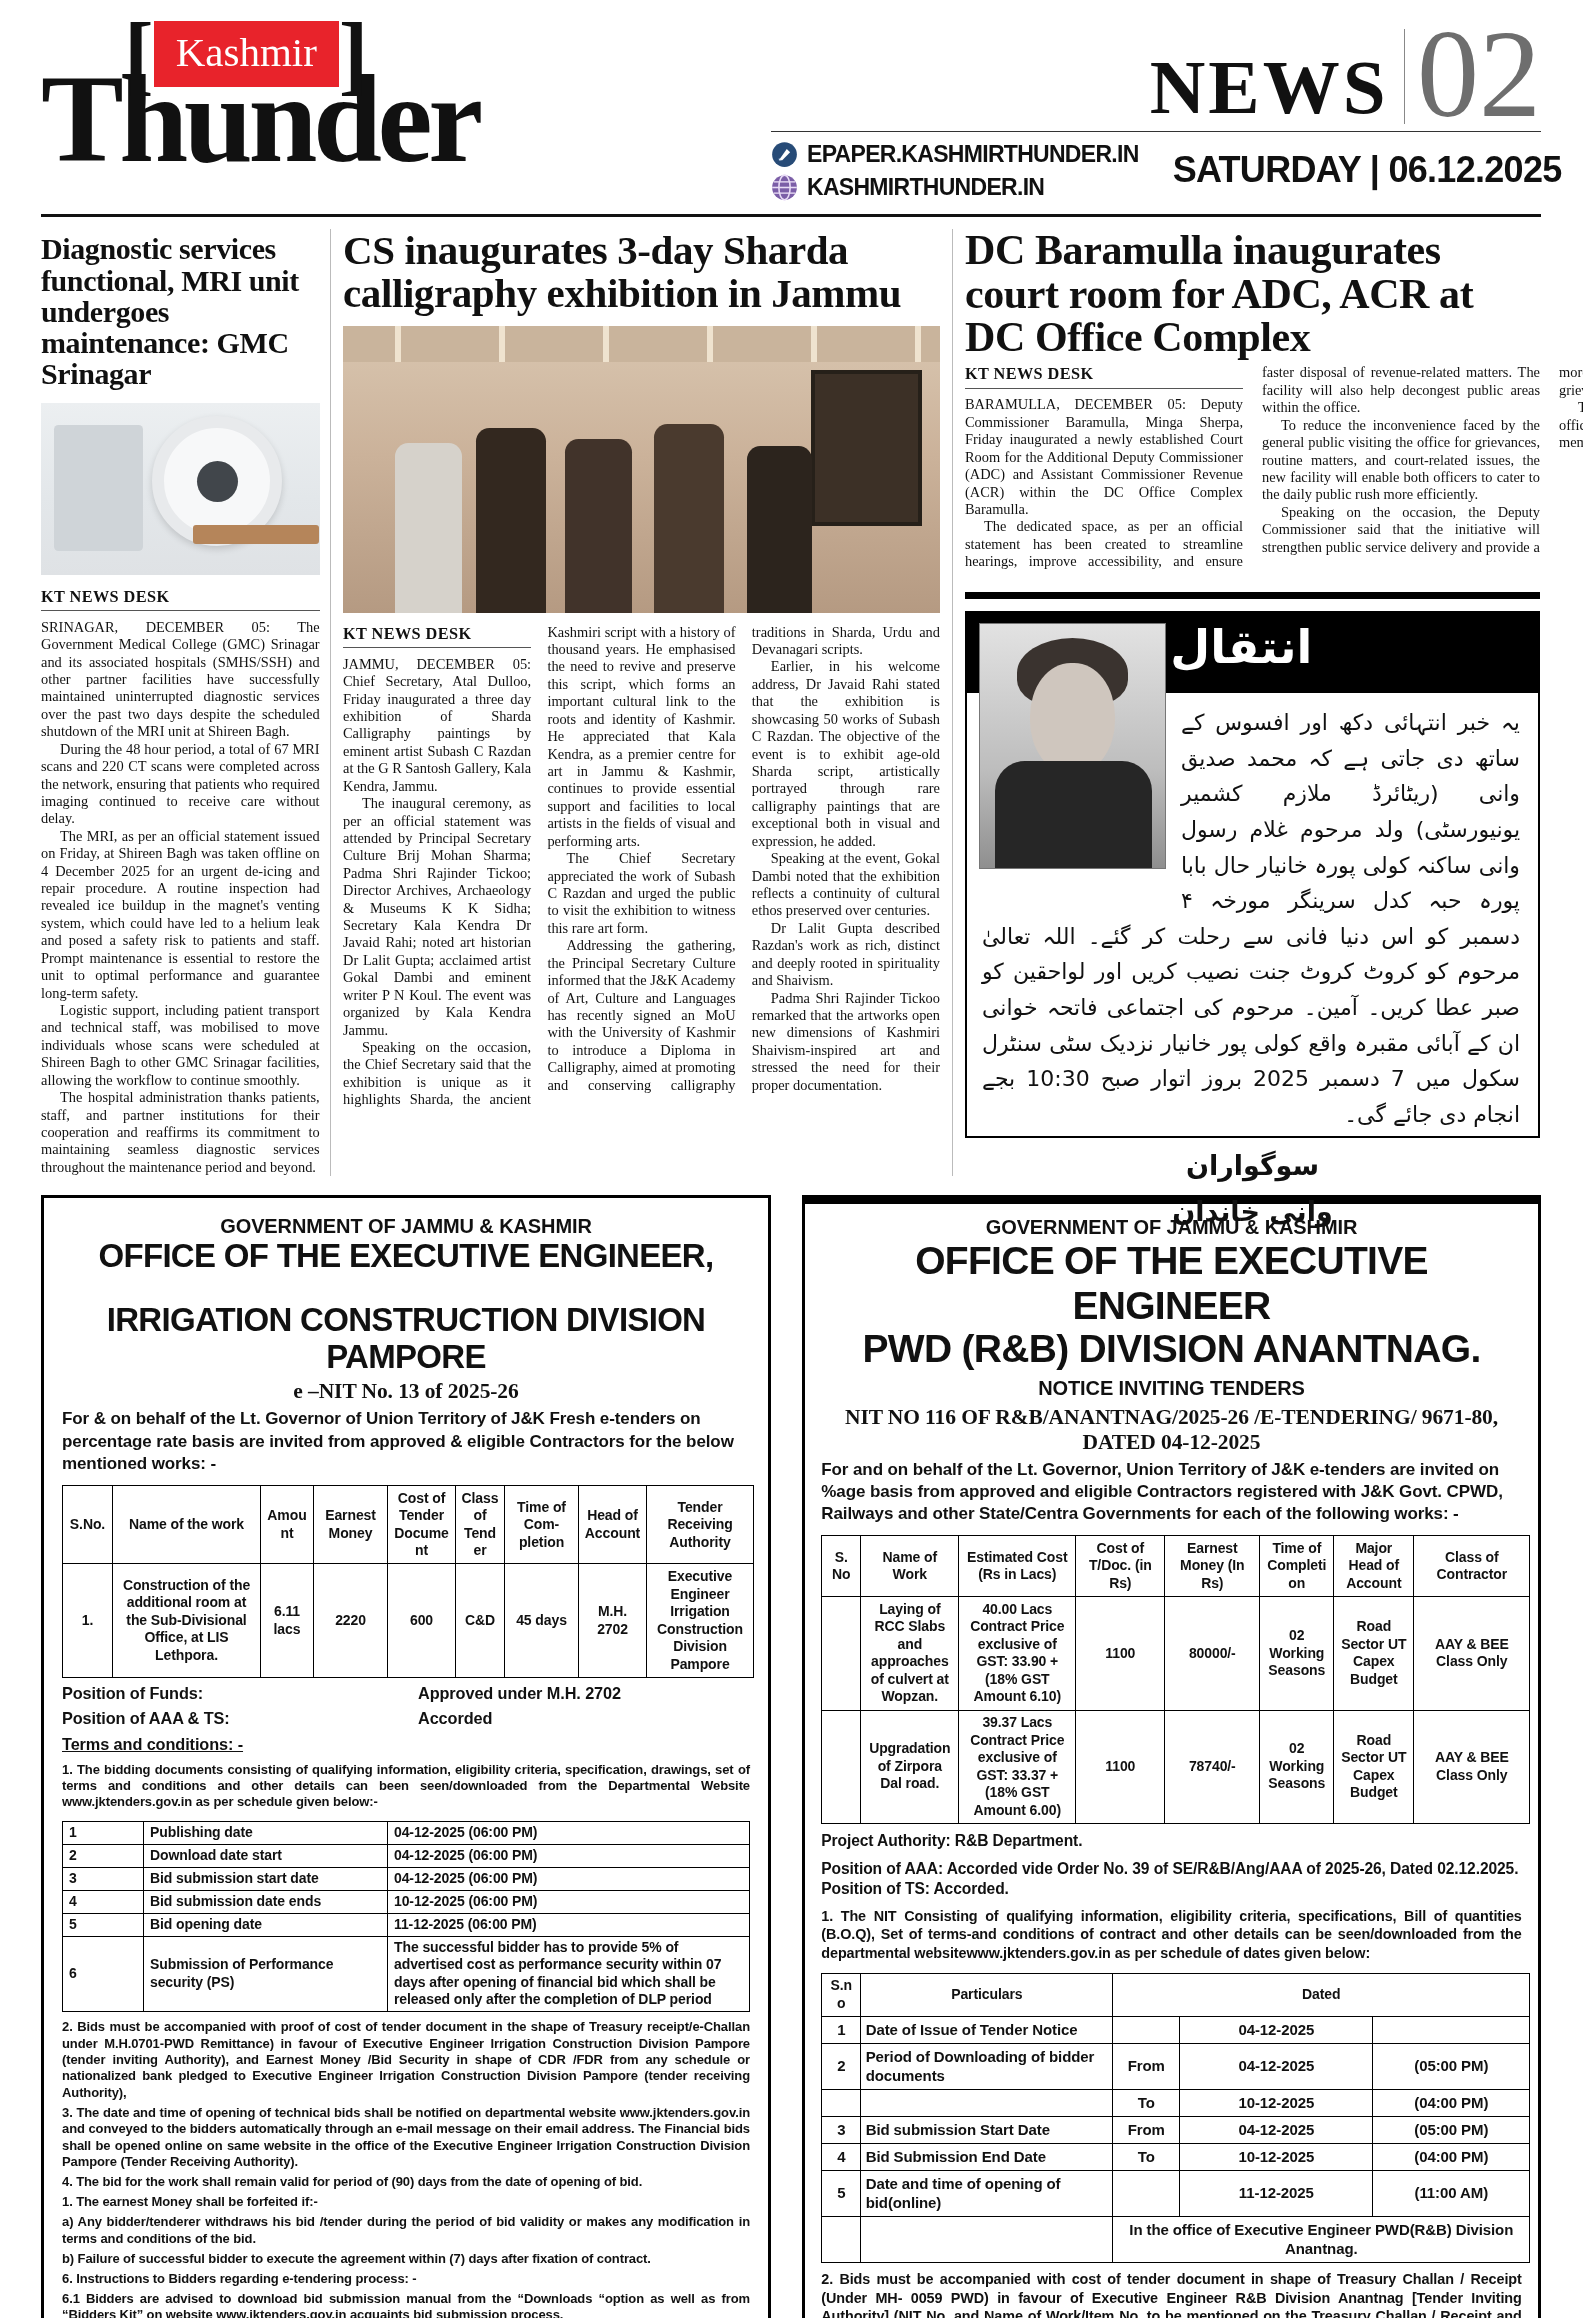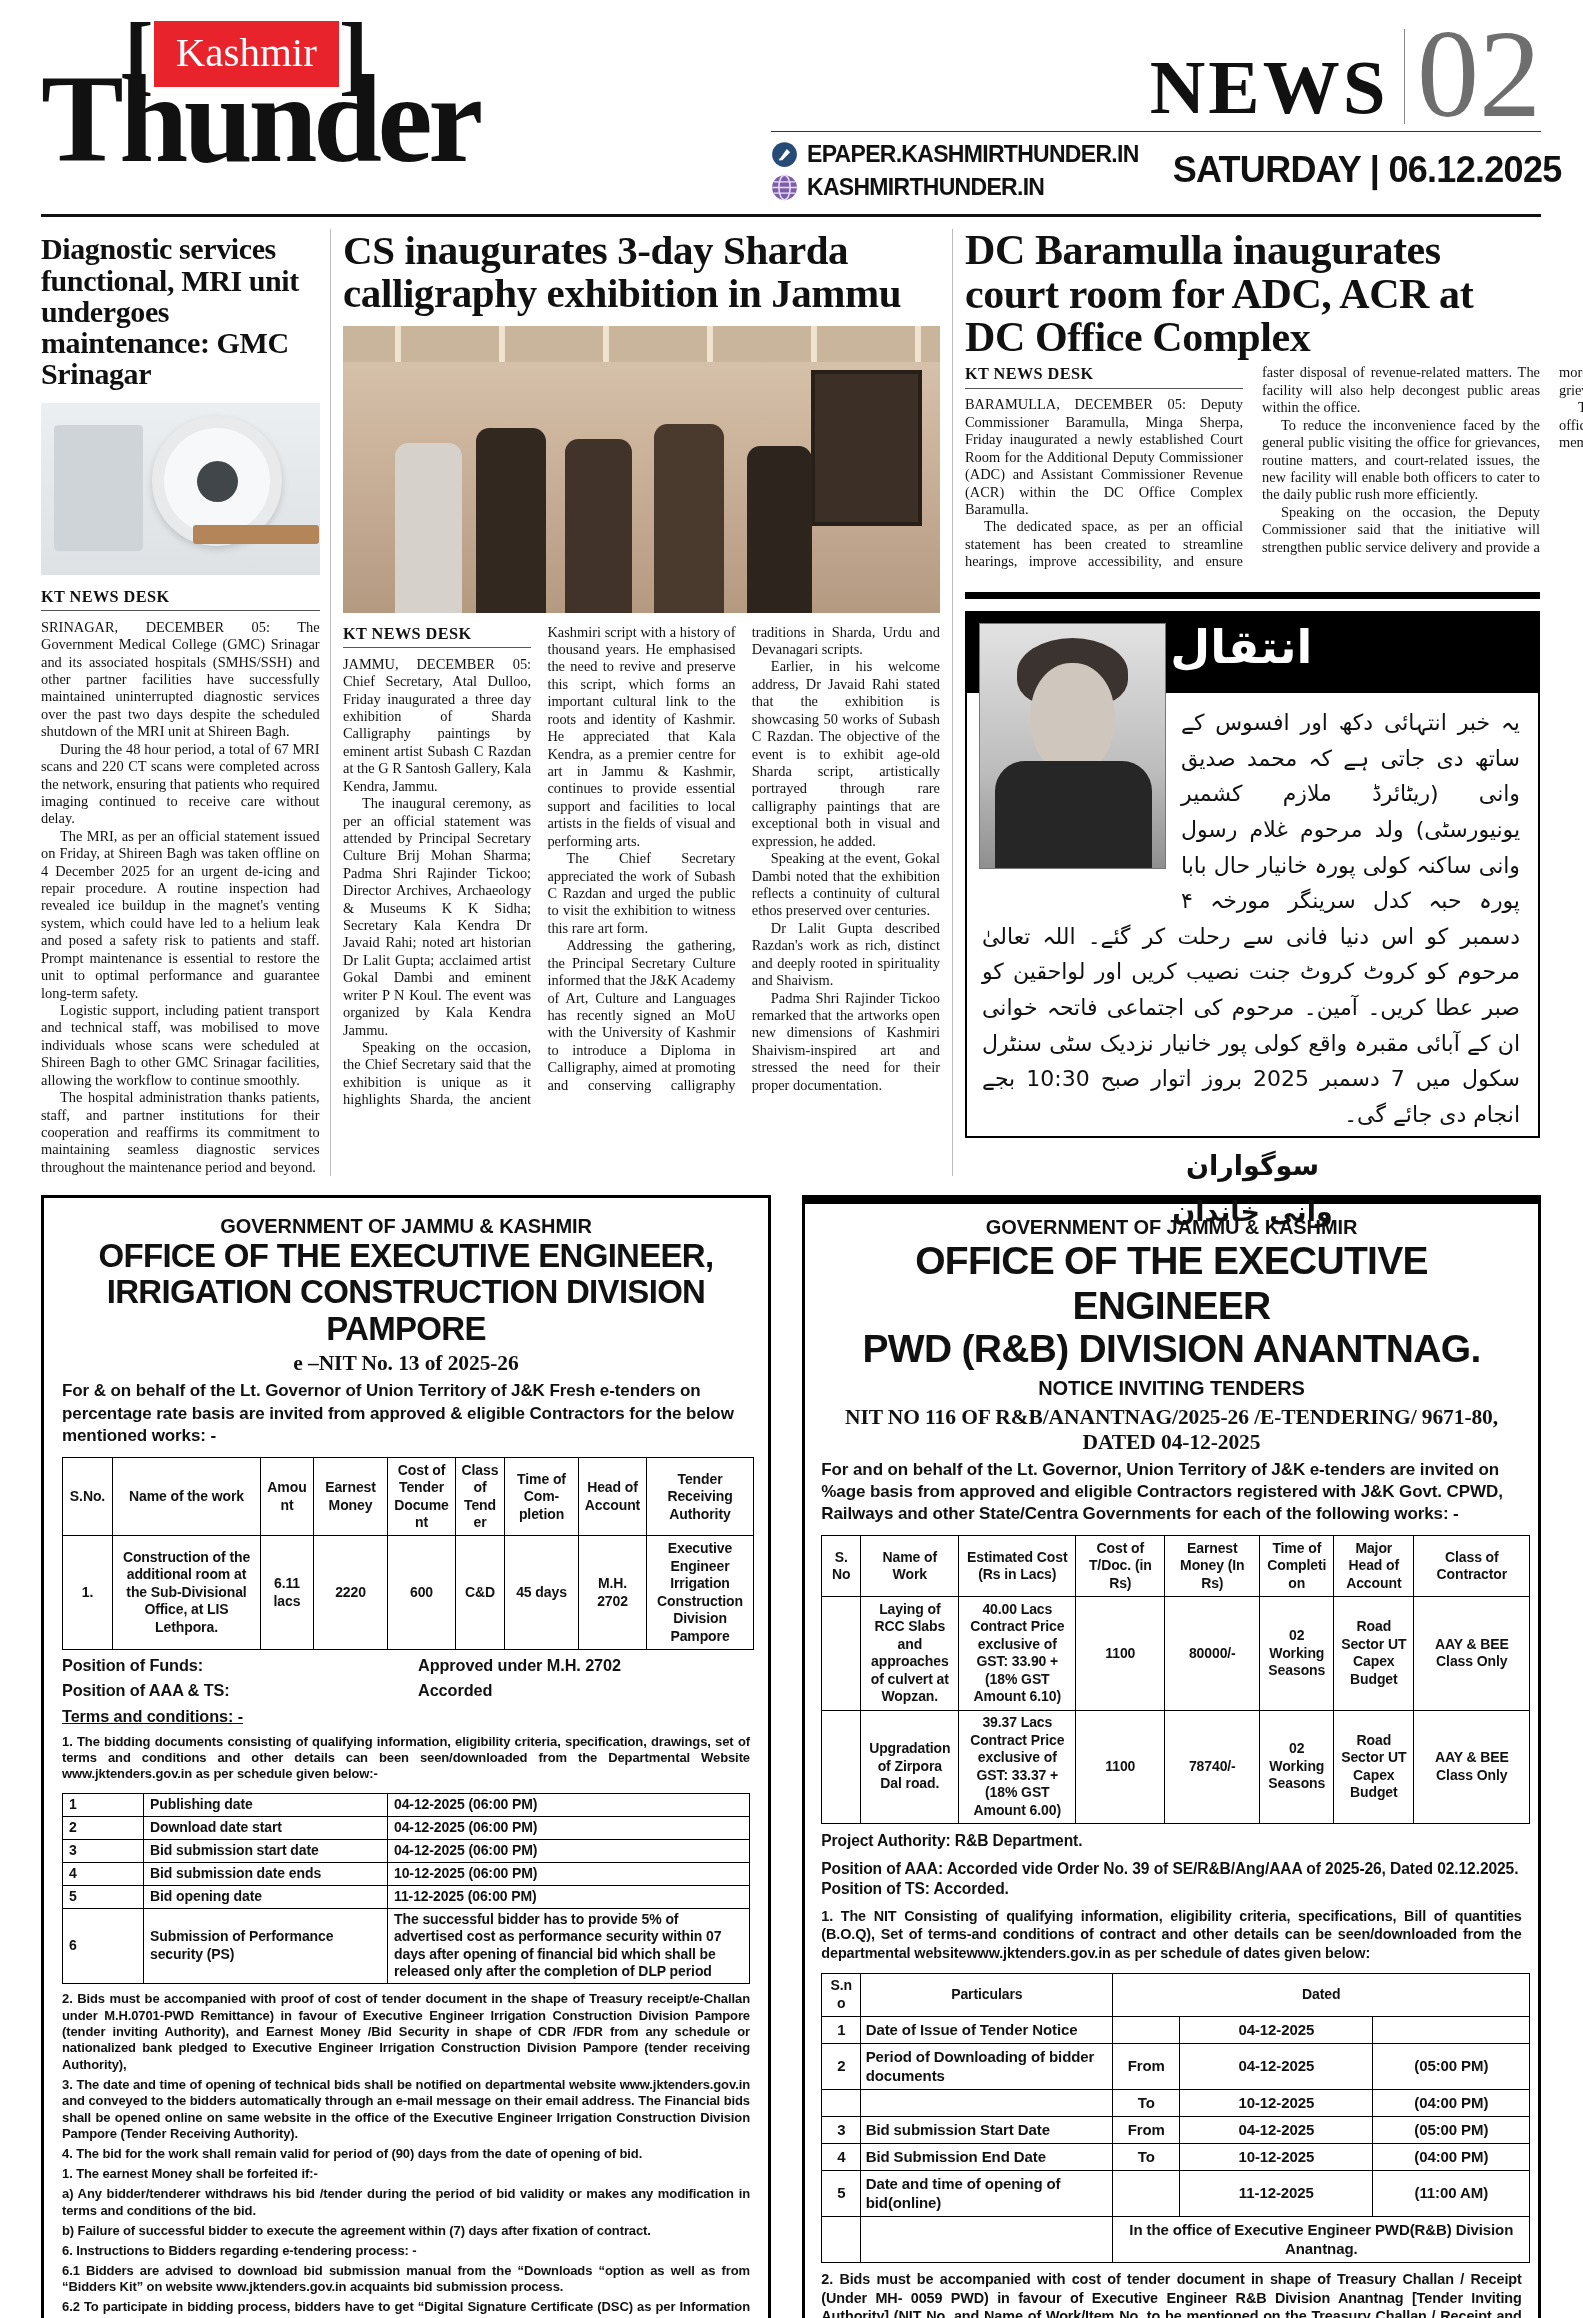--- a/index.html
+++ b/index.html
@@ -90,21 +90,21 @@
              font-family:"DejaVu Sans",sans-serif;}
 
   
   .tenders{display:flex;gap:31px;margin-top:19px;align-items:flex-start;}
   .tender{font-family:"Liberation Sans",sans-serif;font-weight:700;letter-spacing:-0.1px;}
   .tender-left{width:730px;border:3.7px solid #000;padding:16.3px 18px 12px;}
   .tender-right{width:739px;border:3px solid #000;border-top:9px solid #000;padding:12px 16.3px 10.4px;}
   .t-center{text-align:center;}
   .t-gov{font-size:20px;}
   .tender-left .t-office1{font-size:33px;line-height:1.12;letter-spacing:-0.7px;}
-  .tender-left .t-office2{font-size:33px;line-height:1.1;letter-spacing:-0.7px;}
+  .tender-left .t-office2{font-size:33px;line-height:1.1;letter-spacing:-0.7px;margin-top:28px;}
   .tender-right .t-office1{font-size:39px;line-height:1.15;letter-spacing:-0.7px;}
   .tender-right .t-office2{font-size:39px;line-height:1.05;letter-spacing:-0.7px;}
   .t-nit{font-size:21.5px;margin-top:4.4px;font-family:Liberation Serif, serif;}
   .t-sub{font-size:20px;margin-top:7.4px;}
   .t-intro{font-size:17px;margin-top:4px;line-height:1.3;text-align:left;}
   table{border-collapse:collapse;width:100%;table-layout:fixed;margin-top:10.4px;}
   th,td{border:1.5px solid #000;padding:3.7px 4.4px;font-size:14px;line-height:1.25;vertical-align:middle;
         text-align:center;word-wrap:break-word;}
   th{font-weight:700;}
   .t-sched td{text-align:left;font-size:14px;padding:2.2px 6px;}

